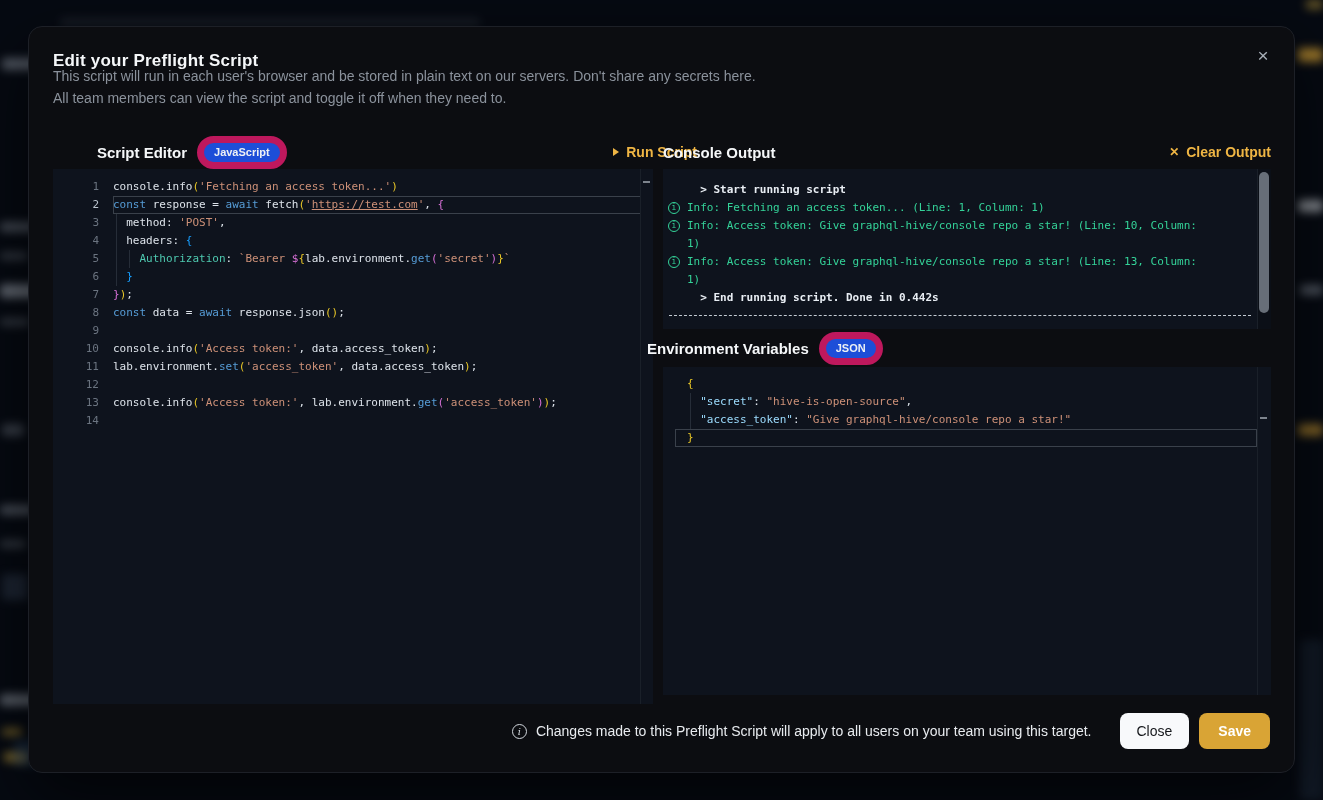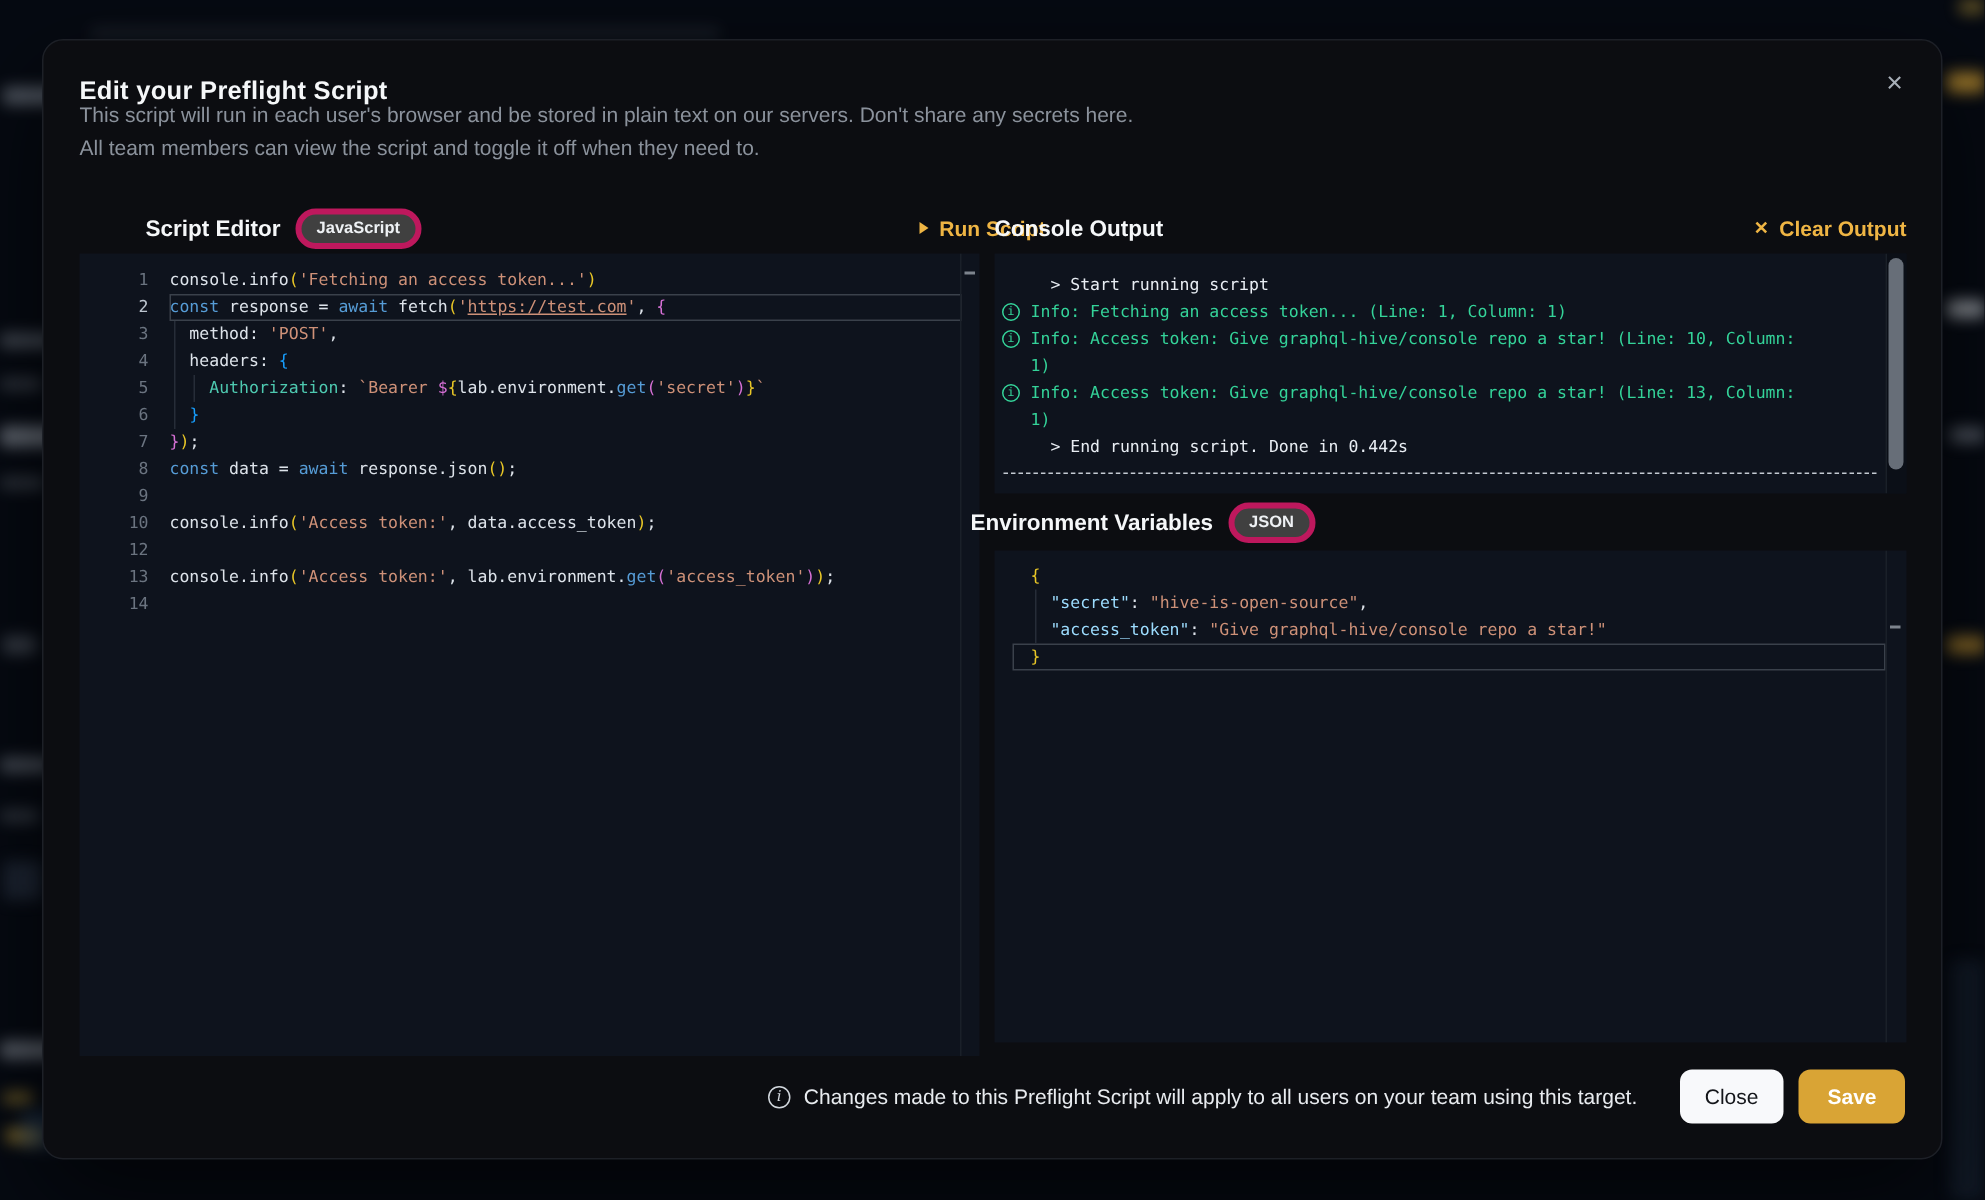--- a/index.html
+++ b/index.html
@@ -16,21 +16,21 @@
   .modal{position:absolute;left:28px;top:26px;width:1267px;height:747px;
     background:var(--modal-bg);border:1px solid #1d2027;border-radius:14px;
     box-shadow:0 24px 70px rgba(0,0,0,.65);}
   .close-btn{position:absolute;top:16px;right:18px;width:26px;height:26px;border:none;background:transparent;
     color:#a8afb8;font-size:19px;line-height:26px;text-align:center;cursor:pointer;font-family:"Liberation Sans",sans-serif;}
   .modal-title{position:absolute;left:24px;top:24px;font-size:17px;font-weight:700;color:#f5f7f9;letter-spacing:.2px;}
   .modal-desc{position:absolute;left:24px;top:38px;font-size:14px;line-height:22px;color:var(--muted);}
 
   .col-header{position:absolute;height:26px;display:flex;align-items:center;}
   .col-header .sec-title{font-size:15px;font-weight:700;color:#f5f7f9;}
-  .pill{margin-left:10px;border:4px solid #be185d;border-radius:999px;background:#404040;
+  .pill{margin-left:10px;border:7px solid #be185d;border-radius:999px;background:#1d4ed8;
     padding:3px 10px 4px;font-size:11px;font-weight:700;color:#eef1f4;}
   .link-btn{margin-left:auto;display:flex;align-items:center;gap:7px;background:transparent;border:none;
     color:var(--accent);font-size:14px;font-weight:600;cursor:pointer;font-family:"Liberation Sans",sans-serif;}
   .play-icon{width:0;height:0;border-top:4px solid transparent;border-bottom:4px solid transparent;
     border-left:6px solid var(--accent);display:inline-block;}
   .x-icon{font-size:12px;line-height:12px;display:inline-block;}
 
   .panel{position:absolute;background:var(--panel-bg);overflow:hidden;
     font-family:"DejaVu Sans Mono","Liberation Mono",monospace;font-size:11px;line-height:18px;}
 
@@ -49,21 +49,21 @@
   .ruler-strip{position:absolute;right:0;top:0;bottom:0;width:13px;border-left:1px solid #1a2029;}
   .ruler-mark{position:absolute;right:3px;width:7px;height:2px;background:#7d848d;}
 
   
   #console-panel{left:634px;top:142px;width:608px;height:160px;padding:12px 18px 0 3px;}
   .c-entry{display:flex;}
   .c-icon-col{width:21px;flex:none;display:flex;justify-content:flex-start;padding-top:3px;padding-left:2px;}
   .i-circle{width:12px;height:12px;border-radius:50%;border:1px solid var(--info);color:var(--info);
     font-size:8px;line-height:10px;text-align:center;display:inline-block;font-family:"DejaVu Sans Mono",monospace;}
   .c-text{white-space:pre-wrap;color:var(--info);}
-  .c-entry.plain .c-text{color:#e8edf3;font-weight:400;}
+  .c-entry.plain .c-text{color:#e8edf3;font-weight:700;}
   .c-sep{border-top:1px dashed #c3cad2;margin:8px 2px 0 3px;height:0;}
   .v-scrollbar{position:absolute;right:0;top:0;bottom:0;width:14px;background:#0b0f17;border-left:1px solid #1a2029;}
   .v-thumb{position:absolute;right:2px;top:3px;width:10px;bottom:16px;background:#676e78;border-radius:5px;}
 
   
   #env-panel{left:634px;top:340px;width:608px;height:328px;padding-top:8px;}
   .env-row{height:18px;white-space:pre;padding-left:24px;position:relative;}
   .env-row.active::after{content:"";position:absolute;left:12px;right:14px;top:0;bottom:0;
     border:1px solid #3a414b;pointer-events:none;}
 
@@ -128,20 +128,21 @@
         <div class="code-row"><span class="gutter">1</span><span class="lcode"><span class="tok-d">console.info</span><span class="tok-b1">(</span><span class="tok-s">'Fetching an access token...'</span><span class="tok-b1">)</span></span></div>
         <div class="code-row"><span class="gutter active">2</span><span class="lcode active"><span class="tok-k">const</span><span class="tok-d"> response = </span><span class="tok-k">await</span><span class="tok-d"> fetch</span><span class="tok-b1">(</span><span class="tok-s">'</span><span class="tok-ln">https://test.com</span><span class="tok-s">'</span><span class="tok-d">, </span><span class="tok-b2">{</span></span></div>
         <div class="code-row"><span class="gutter">3</span><span class="lcode"><span class="tok-d">  method: </span><span class="tok-s">'POST'</span><span class="tok-d">,</span></span></div>
         <div class="code-row"><span class="gutter">4</span><span class="lcode"><span class="tok-d">  headers: </span><span class="tok-b3">{</span></span></div>
         <div class="code-row"><span class="gutter">5</span><span class="lcode"><span class="tok-d">    </span><span class="tok-ty">Authorization</span><span class="tok-d">: </span><span class="tok-s">`Bearer </span><span class="tok-b2">$</span><span class="tok-b1">{</span><span class="tok-d">lab.environment.</span><span class="tok-k">get</span><span class="tok-b2">(</span><span class="tok-s">'secret'</span><span class="tok-b2">)</span><span class="tok-b1">}</span><span class="tok-s">`</span></span></div>
         <div class="code-row"><span class="gutter">6</span><span class="lcode"><span class="tok-d">  </span><span class="tok-b3">}</span></span></div>
         <div class="code-row"><span class="gutter">7</span><span class="lcode"><span class="tok-b2">}</span><span class="tok-b1">)</span><span class="tok-d">;</span></span></div>
         <div class="code-row"><span class="gutter">8</span><span class="lcode"><span class="tok-k">const</span><span class="tok-d"> data = </span><span class="tok-k">await</span><span class="tok-d"> response.json</span><span class="tok-b1">()</span><span class="tok-d">;</span></span></div>
         <div class="code-row"><span class="gutter">9</span><span class="lcode"></span></div>
         <div class="code-row"><span class="gutter">10</span><span class="lcode"><span class="tok-d">console.info</span><span class="tok-b1">(</span><span class="tok-s">'Access token:'</span><span class="tok-d">, data.access_token</span><span class="tok-b1">)</span><span class="tok-d">;</span></span></div>
+        <div class="code-row"><span class="gutter">11</span><span class="lcode"><span class="tok-d">lab.environment.</span><span class="tok-k">set</span><span class="tok-b1">(</span><span class="tok-s">'access_token'</span><span class="tok-d">, data.access_token</span><span class="tok-b1">)</span><span class="tok-d">;</span></span></div>
         <div class="code-row"><span class="gutter">12</span><span class="lcode"></span></div>
         <div class="code-row"><span class="gutter">13</span><span class="lcode"><span class="tok-d">console.info</span><span class="tok-b1">(</span><span class="tok-s">'Access token:'</span><span class="tok-d">, lab.environment.</span><span class="tok-k">get</span><span class="tok-b2">(</span><span class="tok-s">'access_token'</span><span class="tok-b2">)</span><span class="tok-b1">)</span><span class="tok-d">;</span></span></div>
         <div class="code-row"><span class="gutter">14</span><span class="lcode"></span></div>
       </div>
     <div class="guide" style="left:63px;top:45px;height:72px;"></div>
     <div class="guide" style="left:76px;top:81px;height:18px;"></div>
     <div class="ruler-strip"></div>
     <div class="ruler-mark" style="top:12px;"></div>
   </div>
 

